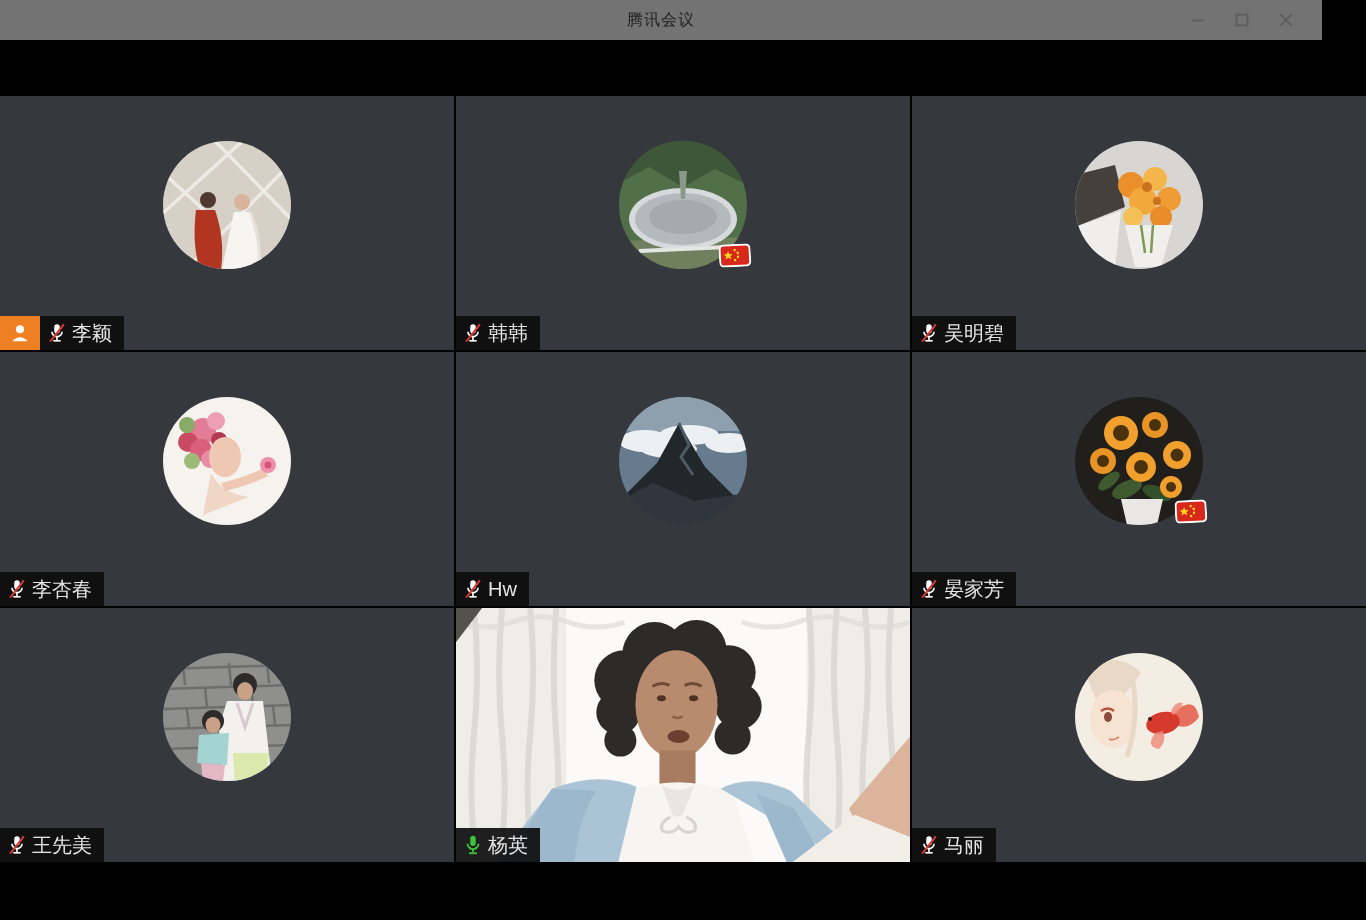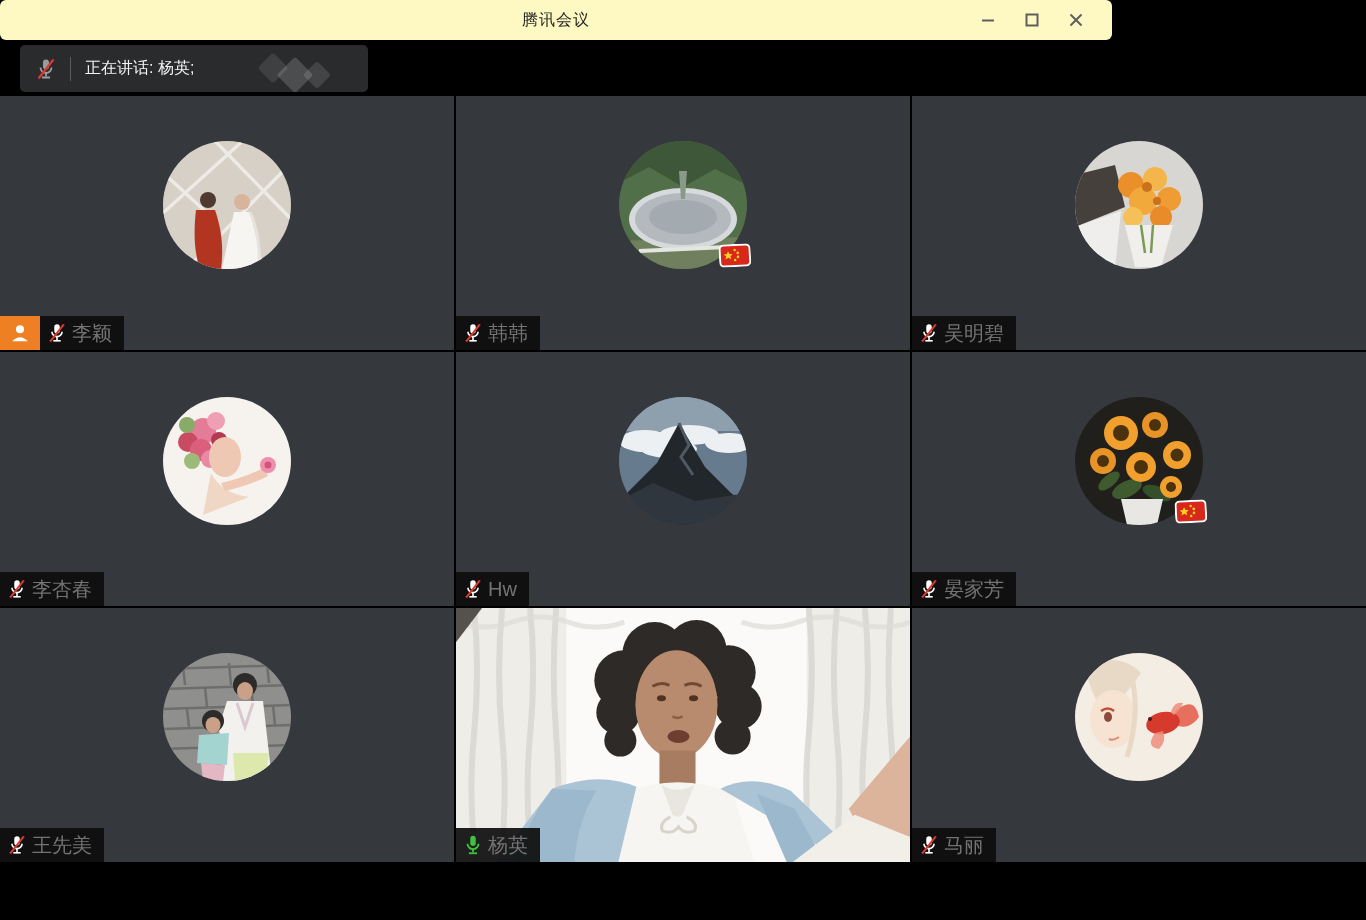--- a/index.html
+++ b/index.html
@@ -1,20 +1,20 @@
 <!DOCTYPE html>
 <html><head>
 <meta charset="utf-8">
 <style>
   * { margin:0; padding:0; box-sizing:border-box; }
   html,body { width:1366px; height:920px; overflow:hidden; background:#000;
               font-family:"Liberation Sans","DejaVu Sans",sans-serif; }
 
   
-  .titlebar { position:relative; width:1112px; height:40px; background:#fef9c3;border-radius:6px; }
+  .titlebar { position:relative; width:1322px; height:40px; background:#737373; }
   .title { position:absolute; left:50%; top:50%; transform:translate(-50%,-50%);
            font-size:16px; color:#1f1f1f; letter-spacing:1px; }
   .win-controls { position:absolute; right:14px; top:0; height:100%; display:flex; align-items:center; }
   .win-btn { width:44px; height:40px; display:flex; align-items:center; justify-content:center; cursor:pointer; }
   .win-btn svg { display:block; }
 
   
   .stage { position:absolute; top:40px; left:0; width:1366px; height:880px; background:#000; }
 
   
@@ -42,21 +42,21 @@
   .flag-badge { position:absolute; right:-4px; bottom:-2px; transform:rotate(-3deg); }
 
   .video-fill { position:absolute; inset:0; }
   .video-fill svg { width:100%; height:100%; display:block; }
 
   
   .name-bar { position:absolute; left:0; bottom:0; display:flex; align-items:stretch; z-index:3; }
   .profile-badge { width:40px; height:34px; background:#ee7f22; display:flex; align-items:center; justify-content:center; }
   .name-label { background:rgba(13,13,13,.92); height:34px; display:flex; align-items:center;
                 gap:4px; padding:0 12px 0 6px; }
-  .name-text { color:#737373; font-size:20px; line-height:34px; white-space:nowrap; }
+  .name-text { color:#e5e5e5; font-size:20px; line-height:34px; white-space:nowrap; }
 </style>
 </head>
 <body>
 
 <svg width="0" height="0" style="position:absolute">
   <defs>
     <g id="mic-muted-white">
       <rect x="9" y="2.5" width="6" height="10" rx="3" fill="#fff"></rect>
       <path d="M6.5 10.5 a5.5 5.5 0 0 0 11 0" fill="none" stroke="#fff" stroke-width="1.8"></path>
       <line x1="12" y1="16" x2="12" y2="19.5" stroke="#fff" stroke-width="1.8"></line>
@@ -104,32 +104,20 @@
       <svg width="14" height="14" viewBox="0 0 14 14">
         <line x1="1.5" y1="1.5" x2="12.5" y2="12.5" stroke="#5f5f5f" stroke-width="2"></line>
         <line x1="12.5" y1="1.5" x2="1.5" y2="12.5" stroke="#5f5f5f" stroke-width="2"></line>
       </svg>
     </div>
   </div>
 </div>
 
 <div class="stage">
 
-  <div class="banner">
-    <svg width="24" height="24" viewBox="0 0 24 24">
-        <use href="#mic-muted-gray"></use>
-      </svg>
-    <div class="divider"></div>
-    <div class="banner-text">正在讲话: 杨英;</div>
-    <div class="marks">
-        <i></i>
-        <i></i>
-        <i></i>
-      </div>
-  </div>
 
   <div class="grid">
 
     <div class="tile">
       <div class="avatar-wrap">
         <div class="avatar-circle">
           <svg width="128" height="128" viewBox="0 0 128 128">
             <rect width="128" height="128" fill="#d9d3ca"></rect>
             <g stroke="#ffffff" stroke-width="3.5" opacity="0.8">
               <line x1="0" y1="72" x2="84" y2="-4"></line>

